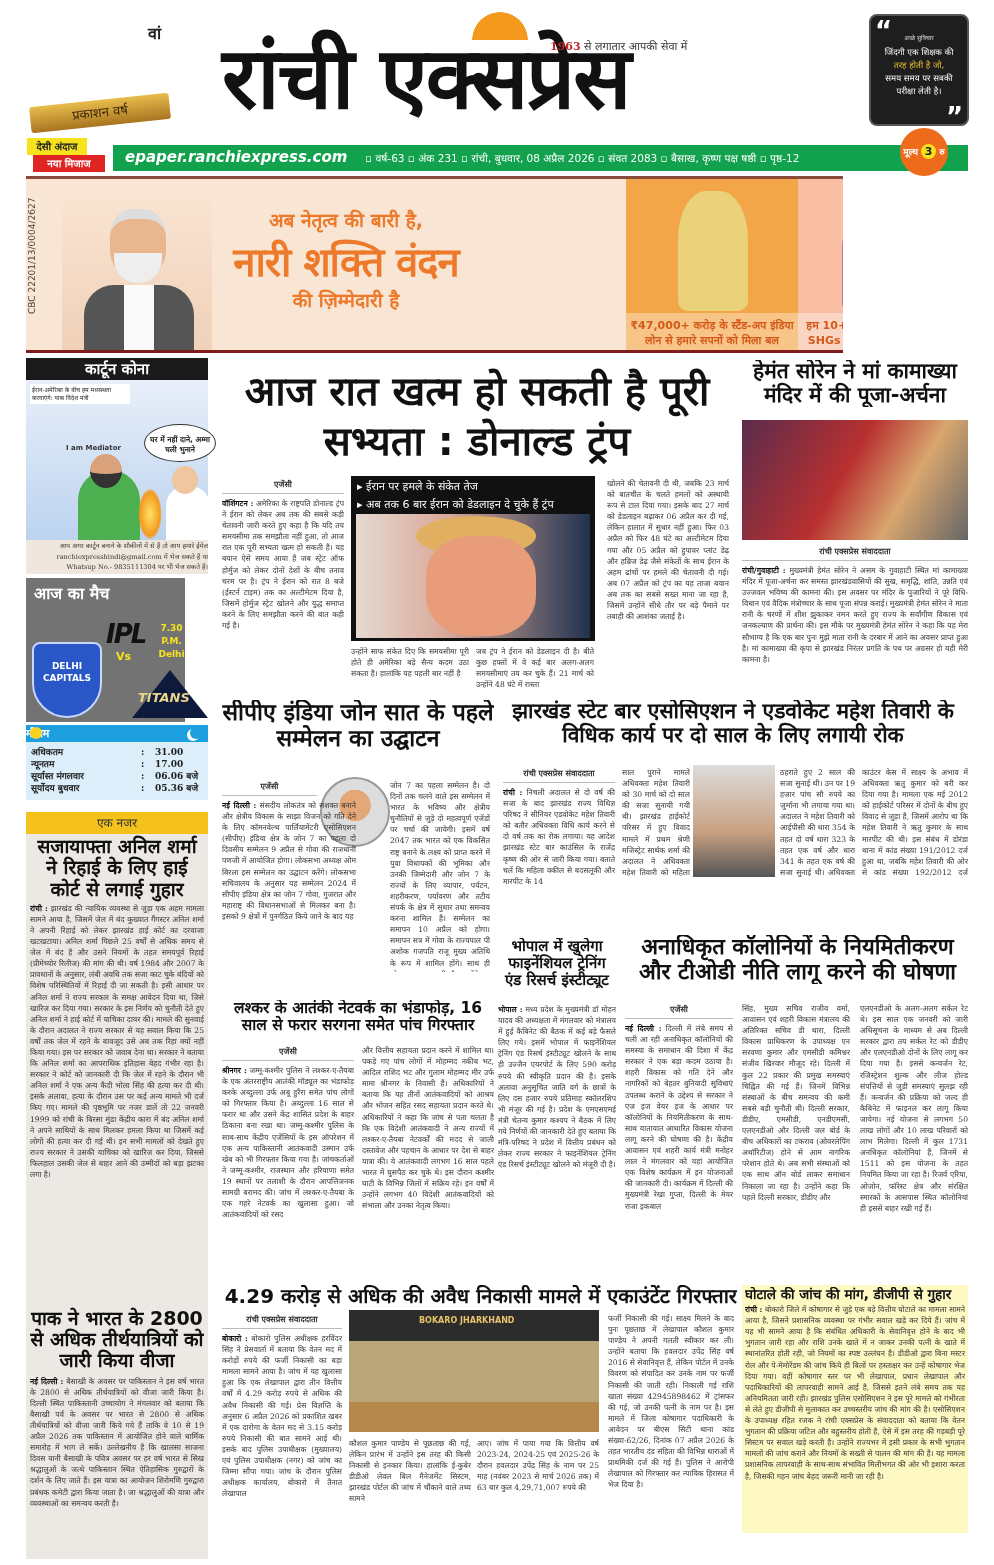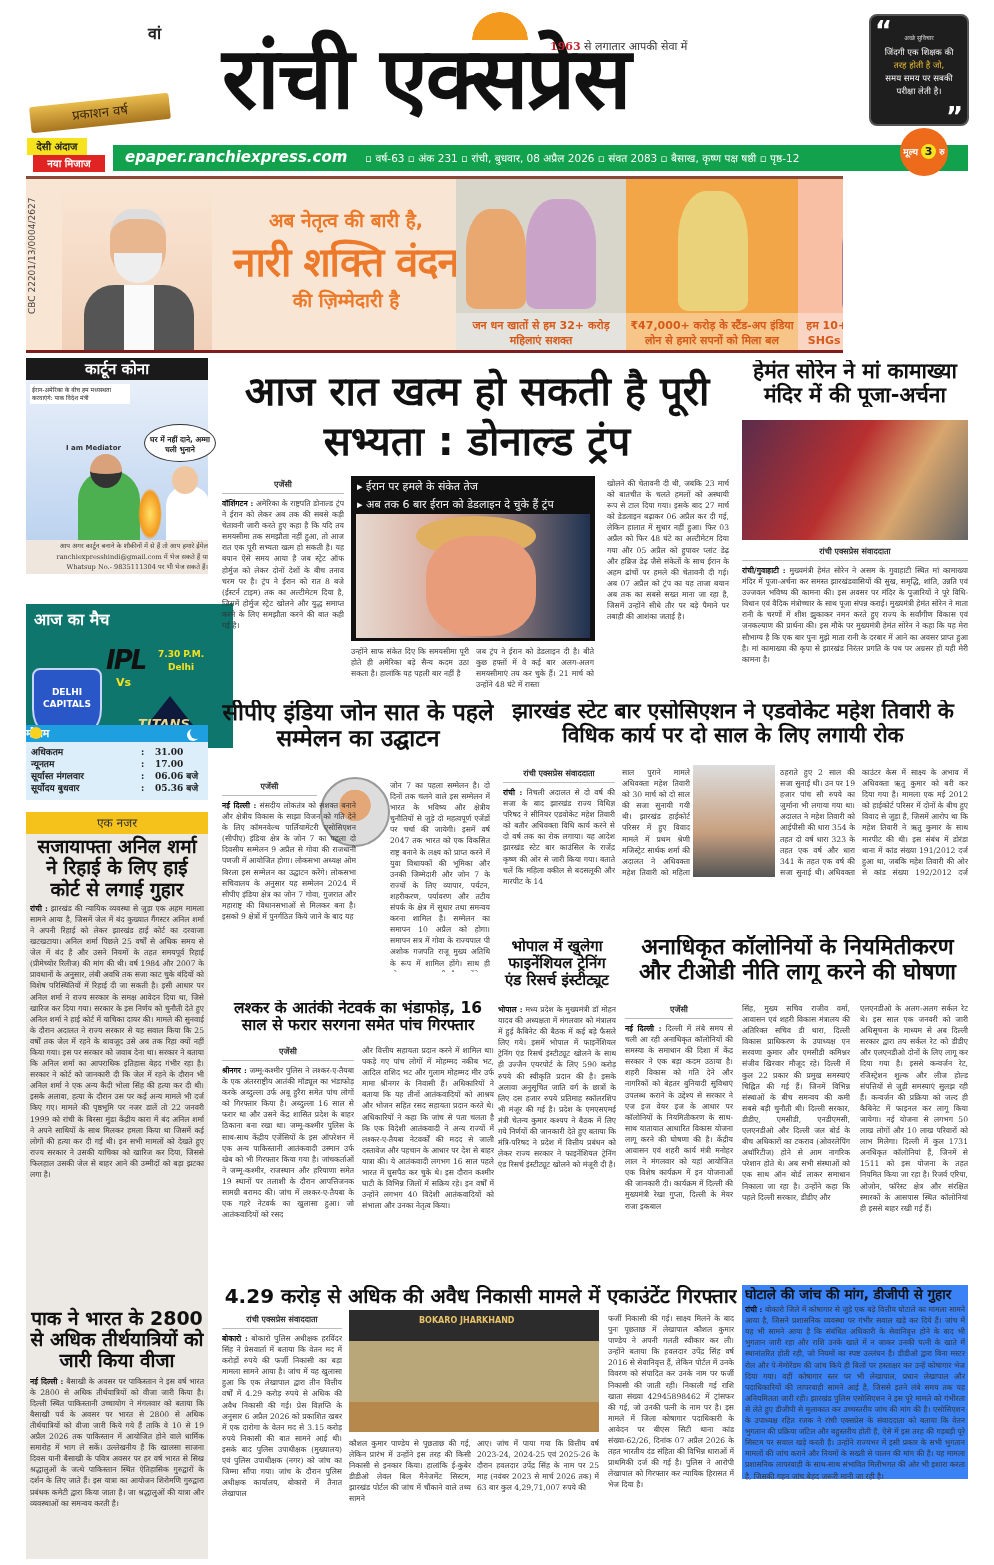--- a/index.html
+++ b/index.html
@@ -51,21 +51,21 @@
 .cartoon .title{height:22px;background:#1a1a1a;color:#fff;font-size:15px;font-weight:bold;text-align:center;line-height:22px}
 .cartoon .cap{position:absolute;left:4px;top:26px;width:100px;background:#fff;font-size:6px;padding:2px;color:#222}
 .cartoon .bubble{position:absolute;left:118px;top:66px;width:72px;height:38px;background:#fff;border:1px solid #333;border-radius:50%;font-size:7.5px;text-align:center;padding-top:9px;font-weight:bold}
 .cartoon .lab{position:absolute;left:40px;top:86px;font-size:7px;font-weight:bold;text-align:center;color:#333}
 .cartoon .fig1{position:absolute;left:52px;top:112px;width:62px;height:70px;background:#4caf50;border-radius:30px 30px 0 0}
 .cartoon .fig1h{position:absolute;left:64px;top:96px;width:32px;height:34px;border-radius:50%;background:#d9a27a;border-bottom:14px solid #333}
 .cartoon .fig2{position:absolute;left:140px;top:128px;width:44px;height:54px;background:#fff;border-radius:20px 20px 0 0}
 .cartoon .fig2h{position:absolute;left:146px;top:108px;width:26px;height:28px;border-radius:50%;background:#f0c6a0}
 .cartoon .fire{position:absolute;left:112px;top:130px;width:24px;height:52px;background:radial-gradient(#ffe066,#f39a1e 60%,transparent 70%)}
 .cartoonnote{left:26px;top:540px;width:182px;height:34px;background:#efe7dd;font-size:6.6px;line-height:10.5px;text-align:right;color:#333;font-family:"DejaVu Serif",serif;padding-top:1px}
-.ipl{left:26px;top:604px;width:207px;height:144px;background:#0f766e;color:#fff}
+.ipl{left:26px;top:578px;width:159px;height:144px;background:#737373;color:#fff}
 .ipl .aj{position:absolute;left:8px;top:6px;font-size:16px;line-height:20px;font-weight:bold}
 .ipl .logo{position:absolute;left:80px;top:6px;font-size:26px;font-weight:bold;font-style:italic}
 .ipl .time{position:absolute;left:132px;top:44px;font-size:9px;font-weight:bold;color:#f7e21e;text-align:center;line-height:13px}
 .ipl .vs{position:absolute;left:90px;top:72px;font-size:11px;font-weight:bold;color:#f7e21e}
 .ipl .dc{position:absolute;left:6px;top:64px;width:70px;height:76px;background:#2957c7;border-radius:8px 8px 35px 35px;border:2px solid #c8d5ff;text-align:center;padding-top:16px;font-size:9px;font-weight:bold;line-height:12px}
 .ipl .gt{position:absolute;left:106px;top:92px;width:0;height:0;border-left:38px solid transparent;border-right:38px solid transparent;border-bottom:48px solid #0e1a3c}
 .ipl .gtt{position:absolute;left:112px;top:112px;font-size:13px;font-weight:bold;color:#e8d58a;font-style:italic}
 .weather{left:26px;top:725px;width:182px;height:75px;background:#dbeefa}
 .weather .wh{height:17px;background:#1ea0e0;color:#fff;font-size:11px;font-weight:bold;line-height:17px;position:relative}
 .weather .sun{position:absolute;left:4px;top:2px;width:12px;height:12px;border-radius:50%;background:#f7d21e}
@@ -80,21 +80,21 @@
 .trump-photo{left:351px;top:476px;width:244px;height:165px;background:#111}
 .trump-photo .tl{color:#fff;font-size:11px;line-height:15px;padding:3px 6px}
 .trump-photo .img{position:absolute;left:5px;top:38px;width:234px;height:124px;background:linear-gradient(90deg,#e6d9d0,#d8a898 40%,#1f3250)}
 .trump-photo .hair{position:absolute;left:60px;top:2px;width:120px;height:40px;border-radius:50%;background:#e0b060}
 .trump-photo .face{position:absolute;left:70px;top:22px;width:110px;height:100px;border-radius:40%;background:#e99c7a}
 .hemant-photo{left:742px;top:420px;width:226px;height:120px;background:linear-gradient(120deg,#5a2c4c,#b83030 45%,#d8a66e 70%,#666)}
 .omb{left:320px;top:777px;width:70px;height:70px;border-radius:50%;border:2px solid #999;background:radial-gradient(circle at 50% 40%,#e4a878 0 30%,#ddd 31% 100%)}
 .mahesh{left:693px;top:765px;width:82px;height:112px;background:linear-gradient(#ddd,#c8a080 60%,#555)}
 .police{left:349px;top:1310px;width:250px;height:122px;background:linear-gradient(#2c2c2c 0 25%,#b9a77a 25% 75%,#b6884c 75%)}
 .police .sign{position:absolute;left:70px;top:6px;color:#e9c36a;font-size:8px;font-weight:bold}
-.ghotala{left:742px;top:1285px;width:226px;height:194px;background:#3b82f6;padding:2px 3px}
+.ghotala{left:742px;top:1285px;width:226px;height:248px;background:#fef9c3;padding:2px 3px}
 </style>
 </head>
 <body>
 
 <div class="abs badge63">
   <span class="sup">वां</span>
   <div class="ribbon">प्रकाशन वर्ष</div>
 </div>
 <div class="abs tag1">देसी अंदाज</div>
 <div class="abs tag2">नया मिजाज</div>
@@ -117,25 +117,20 @@
   <div class="code">CBC 22201/13/0004/2627</div>
   <div class="pm">
       <div class="coat"></div>
       <div class="coat2"></div>
       <div class="face"></div>
       <div class="beard"></div>
     </div>
   <div class="line1">अब नेतृत्व की बारी है,</div>
   <div class="line2">नारी शक्ति वंदन</div>
   <div class="line3">की ज़िम्मेदारी है</div>
-  <div class="panel" style="left: 430px; width: 170px; background: rgb(216, 213, 203);">
-    <div class="person" style="left:10px;top:30px;width:60px;height:100px;background:#e8a870"></div>
-    <div class="person" style="left:70px;top:20px;width:70px;height:110px;background:#c9a3c8"></div>
-    <div class="cap" style="background: rgba(255, 255, 255, 0.35);">जन धन खातों से हम 32+ करोड़ महिलाएं सशक्त</div>
-  </div>
   <div class="panel" style="left: 600px; width: 172px; background: rgb(242, 166, 72);">
     <div class="person" style="left:52px;top:12px;width:70px;height:120px;background:#e9d27a"></div>
     <div class="cap" style="background: rgba(255, 255, 255, 0.35);">₹47,000+ करोड़ के स्टैंड-अप इंडिया लोन से हमारे सपनों को मिला बल</div>
   </div>
   <div class="panel" style="left: 772px; width: 170px; background: rgb(248, 191, 164);">
     <div class="person" style="left:44px;top:26px;width:86px;height:108px;background:#b27a9a"></div>
     <div class="emblem">भारत सरकार</div>
     <div class="cap" style="background: rgba(255, 255, 255, 0.35);">हम 10+ करोड़ महिलाएं 90+ लाख SHGs से जुड़कर हो रहीं आत्मनिर्भर</div>
   </div>
 </div>

